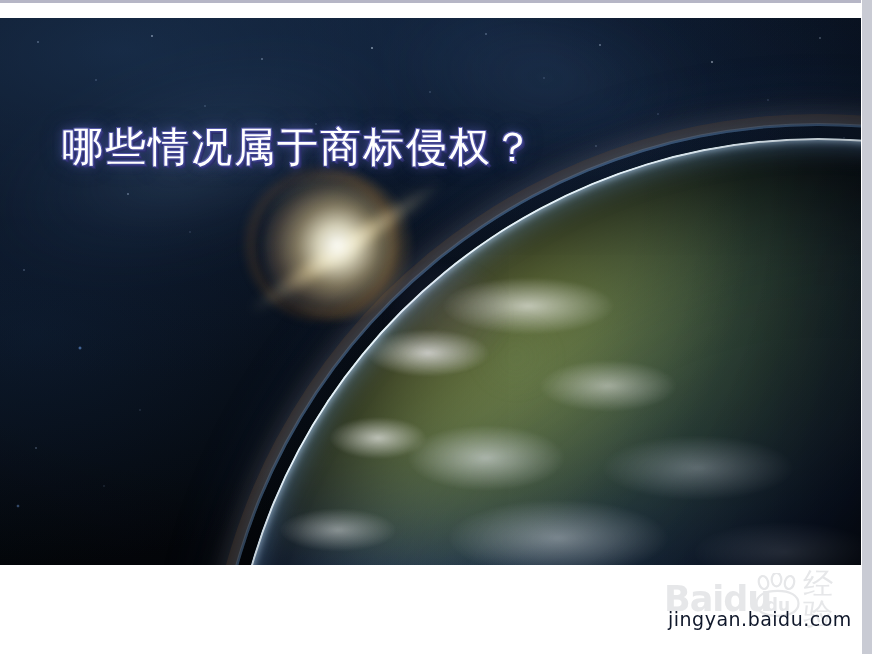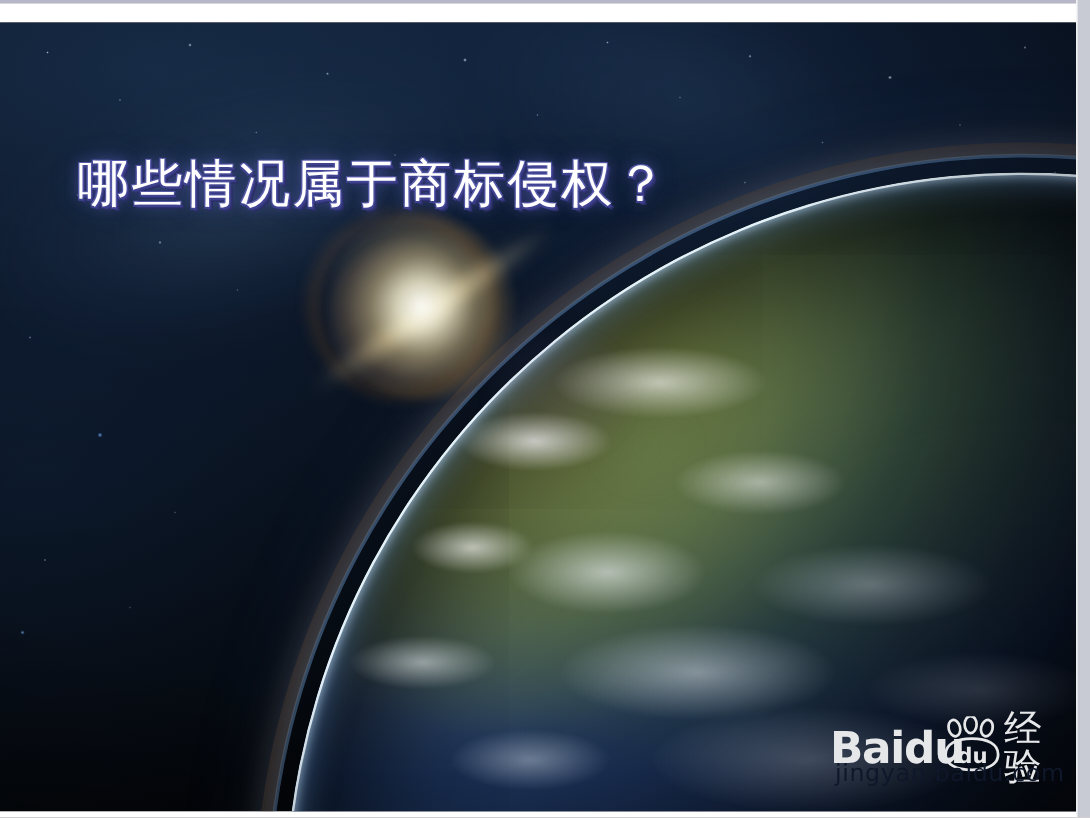--- a/index.html
+++ b/index.html
@@ -45,21 +45,21 @@
     border-left: 1px solid #ffffff;
     box-sizing: border-box;
   }
 
   
   .slide {
     position: absolute;
     left: 0;
     top: 18px;
     width: 861px;
-    height: 631px;
+    height: 547px;
     overflow: hidden;
     background: #05070e;
   }
 
   
   .space-base {
     position: absolute;
     inset: 0;
     background:
       radial-gradient(120% 85% at 14% 6%, rgba(31,60,96,0.55) 0%, rgba(16,33,58,0.30) 38%, rgba(0,0,0,0) 70%),

